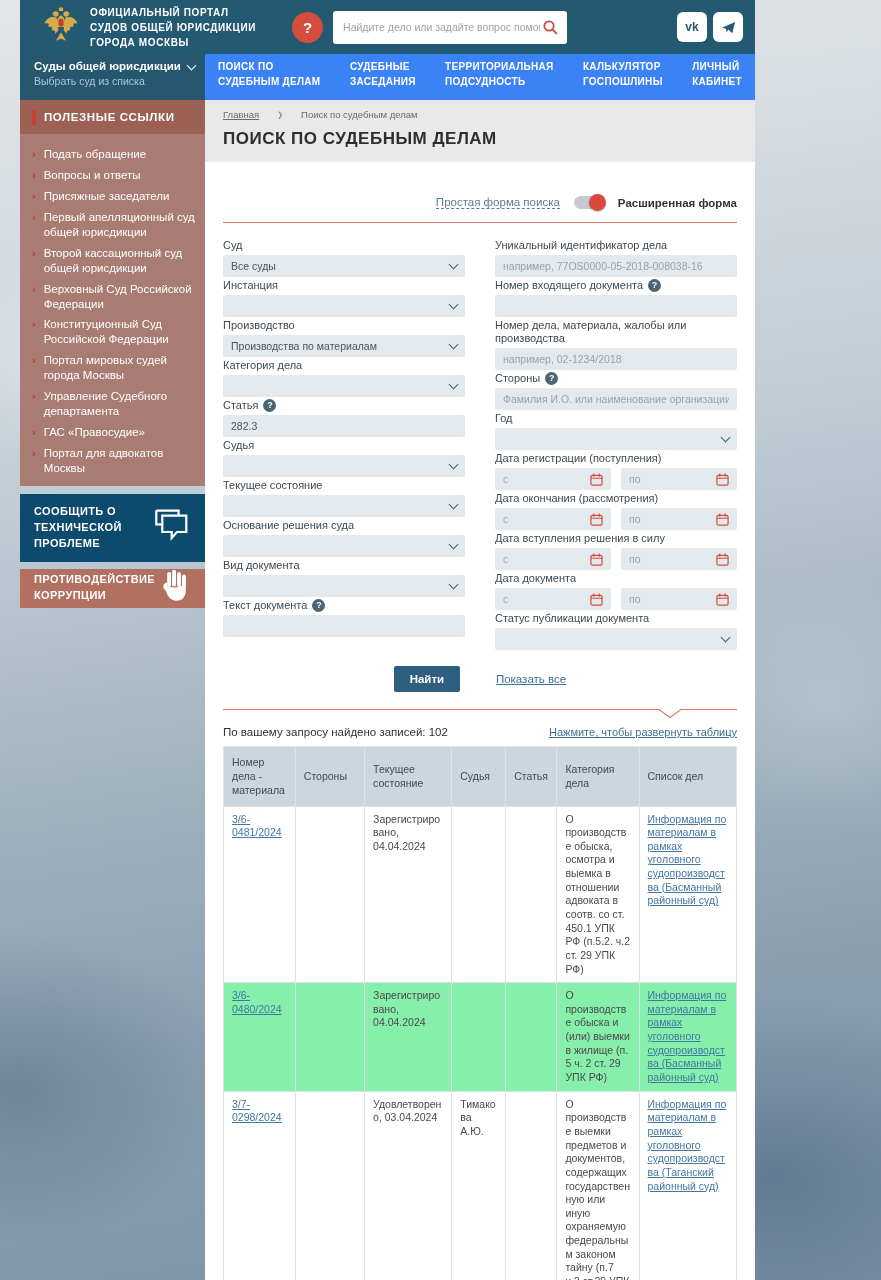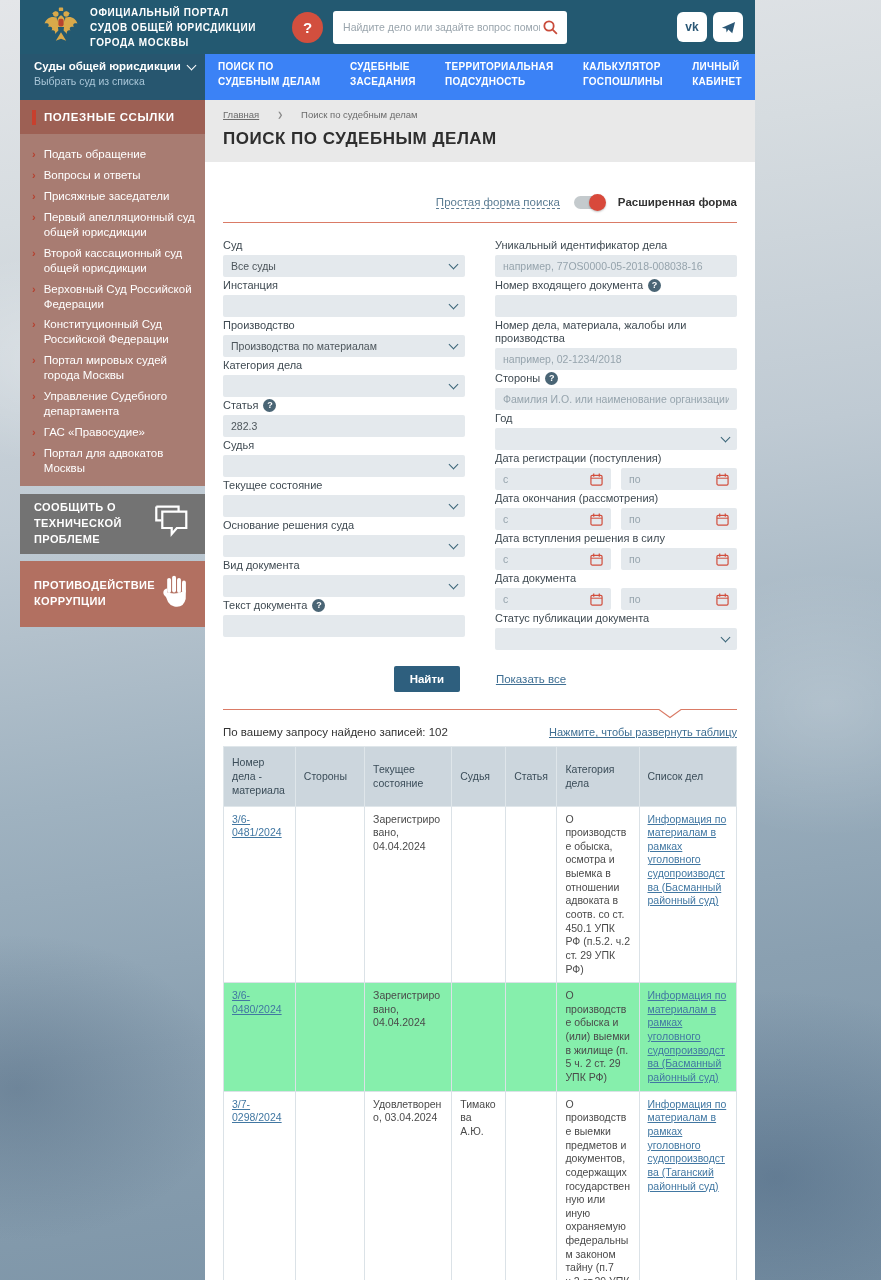--- a/index.html
+++ b/index.html
@@ -41,34 +41,34 @@
   .layout{display:flex}
   .sidebar{width:185px;flex:0 0 185px}
   .sb-head{height:34px;background:#9d6054;display:flex;align-items:center;gap:8px;padding-left:12px}
   .sb-accent{width:4px;height:15px;background:#c8402e}
   .sb-title{color:#fff;font-weight:bold;font-size:11.5px;letter-spacing:.6px}
   .sb-list{margin:0;background:#a87c72;list-style:none;padding:13px 10px 10px 12px;display:flex;flex-direction:column;gap:6px}
   .sb-item{display:flex;gap:8px;cursor:pointer}
   .sb-chev{color:#b5402f;font-weight:bold;font-size:11px;line-height:1.3}
   .sb-text{color:#fff;font-size:11.5px;line-height:1.3}
   .banner{margin-top:8px;display:flex;align-items:center;justify-content:space-between;padding:0 14px;box-sizing:border-box;cursor:pointer}
-  .b1{background:#737373;height:60px}
-  .b2{background:#b27061;height:66px;margin-top:7px}
+  .b1{background:#0c4a6e;height:68px}
+  .b2{background:#b27061;height:39px;margin-top:7px}
   .b-line{color:#fff;font-weight:bold;font-size:11px;letter-spacing:.4px;line-height:1.45}
 
   
   .main{width:550px;background:#fff;min-height:1180px;box-sizing:border-box}
   .band{background:#e9e9e9;height:62px;padding:9px 18px 0;box-sizing:border-box}
   .breadcrumb{font-size:9.5px;color:#6b6b6b;display:flex;align-items:center;gap:18px}
   .breadcrumb a{color:#6b6b6b;text-decoration:underline;cursor:pointer}
   .crumb-sep{font-size:7px;color:#8a8a8a}
   .page-title{margin:9px 0 0;font-size:17px;font-weight:bold;color:#2e2e2e;letter-spacing:.5px}
   .content{padding:0 18px;box-sizing:border-box}
 
-  .toggle-row{display:flex;justify-content:flex-end;align-items:flex-start;gap:10px;margin-top:34px}
+  .toggle-row{display:flex;justify-content:flex-end;align-items:center;gap:10px;margin-top:34px}
   .simple-link{color:#5b7c93;font-size:11.5px;border-bottom:1px dashed #5b7c93;cursor:pointer}
   .switch{position:relative;width:30px;height:13px;background:#c4cacd;border-radius:7px;cursor:pointer;margin:0 4px}
   .knob{position:absolute;right:-2px;top:-2px;width:17px;height:17px;border-radius:50%;background:#d8493b;box-shadow:0 1px 2px rgba(0,0,0,.25)}
   .adv-label{font-size:11.5px;font-weight:bold;color:#333}
 
   .divider{border-top:1px solid #da7b66;margin-top:13px}
   .notchline{display:block;width:100%;height:11px;margin-top:16px}
 
   .form-cols{display:flex;gap:30px;margin-top:14px}
   .col{flex:1;min-width:0}

